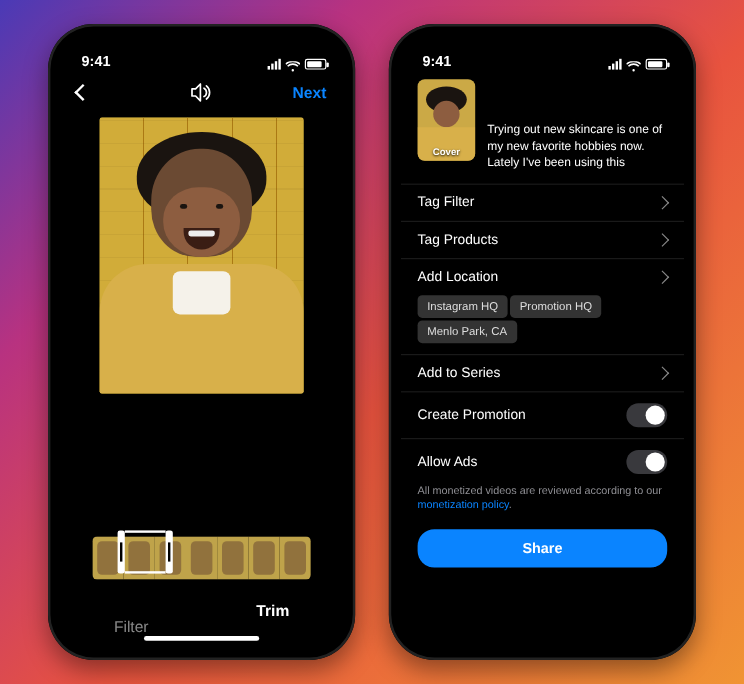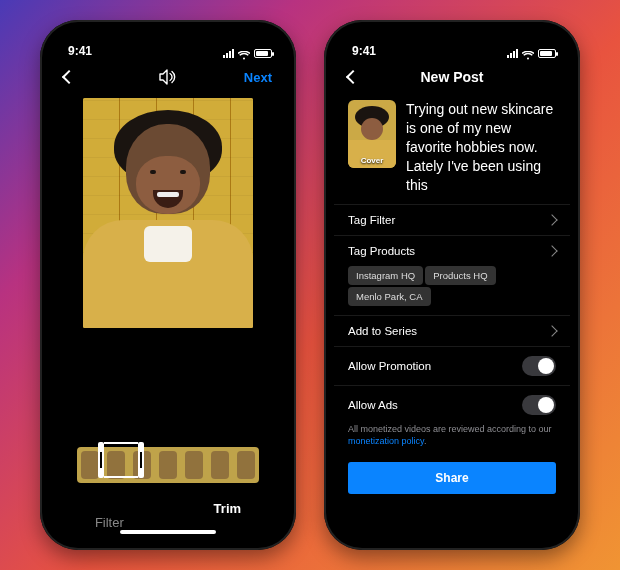--- a/index.html
+++ b/index.html
@@ -163,21 +163,21 @@
     display:flex; gap:10px; padding:6px 14px 10px;
   }
   .cover {
     width:48px; height:68px; border-radius:6px; overflow:hidden; position:relative; flex-shrink:0;
     background:#cba946;
   }
   .cover .mini-hair{position:absolute; top:6px; left:50%; transform:translateX(-50%); width:34px; height:22px; background:#1a1410; border-radius:50%;}
   .cover .mini-face{position:absolute; top:18px; left:50%; transform:translateX(-50%); width:22px; height:22px; background:#8d5d40; border-radius:50%;}
   .cover .mini-shirt{position:absolute; bottom:0; left:0; right:0; height:28px; background:#d8b04a;}
   .cover-label{position:absolute; bottom:3px; left:0; right:0; text-align:center; font-size:8px; font-weight:600; text-shadow:0 1px 2px #000;}
-  .caption { color:#fff; font-size:14px; line-height:1.35; flex:1; }
+  .caption { color:#fff; font-size:10px; line-height:1.35; flex:1;margin-top:36px; }
 
   .row {
     display:flex; align-items:center; justify-content:space-between;
     padding:9px 14px; border-top:1px solid #1a1a1a; font-size:11.5px;
   }
   .row .label{color:#fff;}
   .chips { display:flex; gap:2px; padding:0 14px 9px; flex-wrap:wrap; }
   .chip {
     background:#333; color:#ddd; font-size:9.5px; padding:4px 8px; border-radius:4px;
   }
@@ -185,21 +185,21 @@
   .sub a{ color:#0a84ff; text-decoration:none;}
   .toggle {
     width:34px; height:20px; background:#39393d; border-radius:10px; position:relative;
   }
   .toggle::after{
     content:''; position:absolute; right:2px; top:2px; width:16px; height:16px;
     background:#fff; border-radius:50%;
   }
   .share-btn {
     margin:6px 14px; background:#0a84ff; color:#fff; text-align:center;
-    padding:9px; border-radius:3px; font-size:12px; font-weight:600;
+    padding:9px; border-radius:14px; font-size:12px; font-weight:600;
   }
 </style>
 </head>
 <body>
 
 <div class="phone">
   <div class="notch"></div>
   <div class="screen">
     <div class="statusbar">
       <span>9:41</span>
@@ -286,58 +286,55 @@
             <span></span>
           </span>
         <span class="wifi">
           <svg viewBox="0 0 12 9" width="12" height="9">
               <path d="M6 8.5a1 1 0 100-2 1 1 0 000 2zM2.2 4.7a5.4 5.4 0 017.6 0l1-1a6.8 6.8 0 00-9.6 0l1 1zM.5 3a8.4 8.4 0 0111 0l1-1a9.8 9.8 0 00-13 0l1 1z" fill="#fff"></path>
             </svg>
         </span>
         <span class="battery"></span>
       </div>
     </div>
-    <div class="navbar">
-      <div class="nav-left">
-        <span class="chevron"></span>
-      </div>
-      <div class="nav-title">New Post</div>
-      <div class="nav-right"></div>
-    </div>
 
     <div class="p2-body">
       <div class="compose">
         <div class="cover">
           <div class="mini-hair"></div>
             <div class="mini-face"></div>
             <div class="mini-shirt"></div>
           <div class="cover-label">Cover</div>
         </div>
         <div class="caption">Trying out new skincare is one of my new favorite hobbies now. Lately I've been using this</div>
       </div>
 
       <div class="row">
         <span class="label">Tag Filter</span>
         <span class="chevron-right"></span>
       </div>
       <div class="row">
         <span class="label">Tag Products</span>
         <span class="chevron-right"></span>
       </div>
+      <div class="row">
+        <span class="label">Add Location</span>
+        <span class="chevron-right"></span>
+      </div>
       <div class="chips">
         <span class="chip">Instagram HQ</span>
-        <span class="chip">Products HQ</span>
+        <span class="chip">Promotion HQ</span>
         <span class="chip">Menlo Park, CA</span>
       </div>
       <div class="row">
         <span class="label">Add to Series</span>
         <span class="chevron-right"></span>
       </div>
       <div class="row">
-        <span class="label">Allow Promotion</span>
+        <span class="label">Create Promotion</span>
         <span class="toggle"></span>
       </div>
       <div class="row">
         <span class="label">Allow Ads</span>
         <span class="toggle"></span>
       </div>
       <div class="sub">
         <span>All monetized videos are reviewed according to our </span><a>monetization policy</a><span>.</span>
       </div>
 

